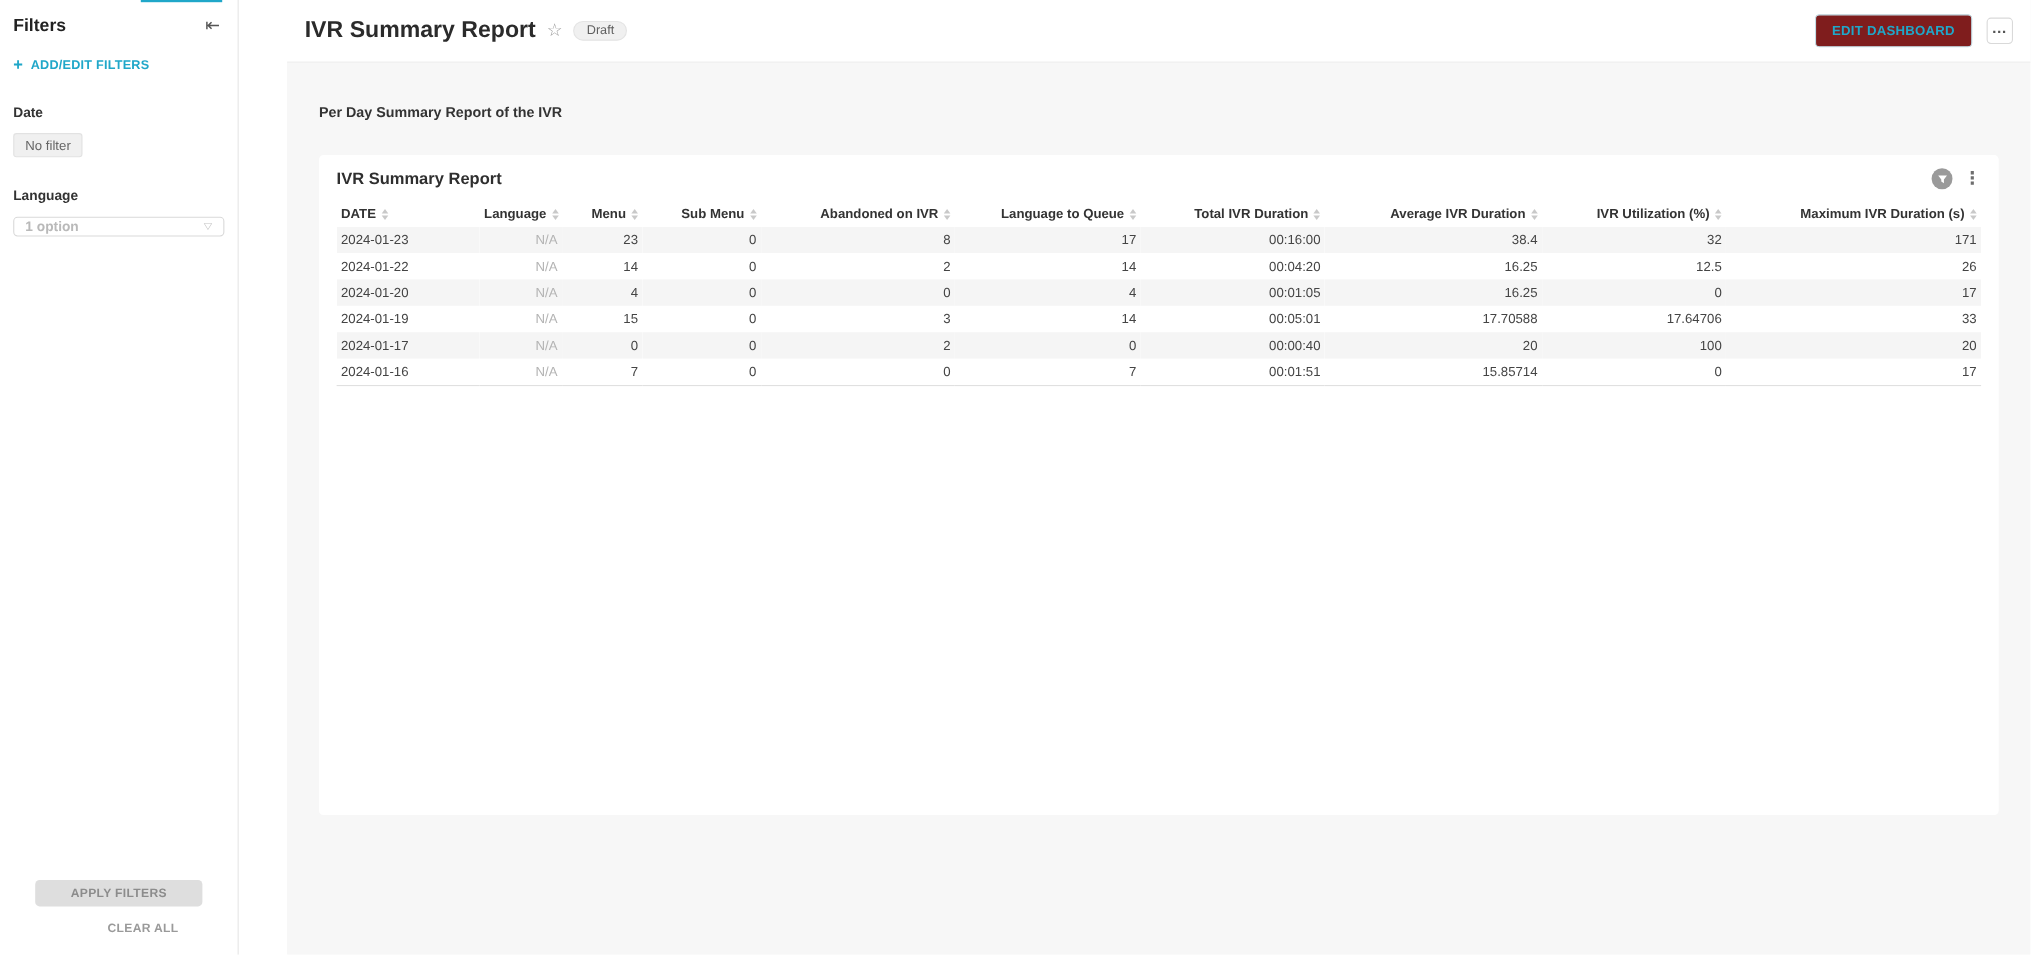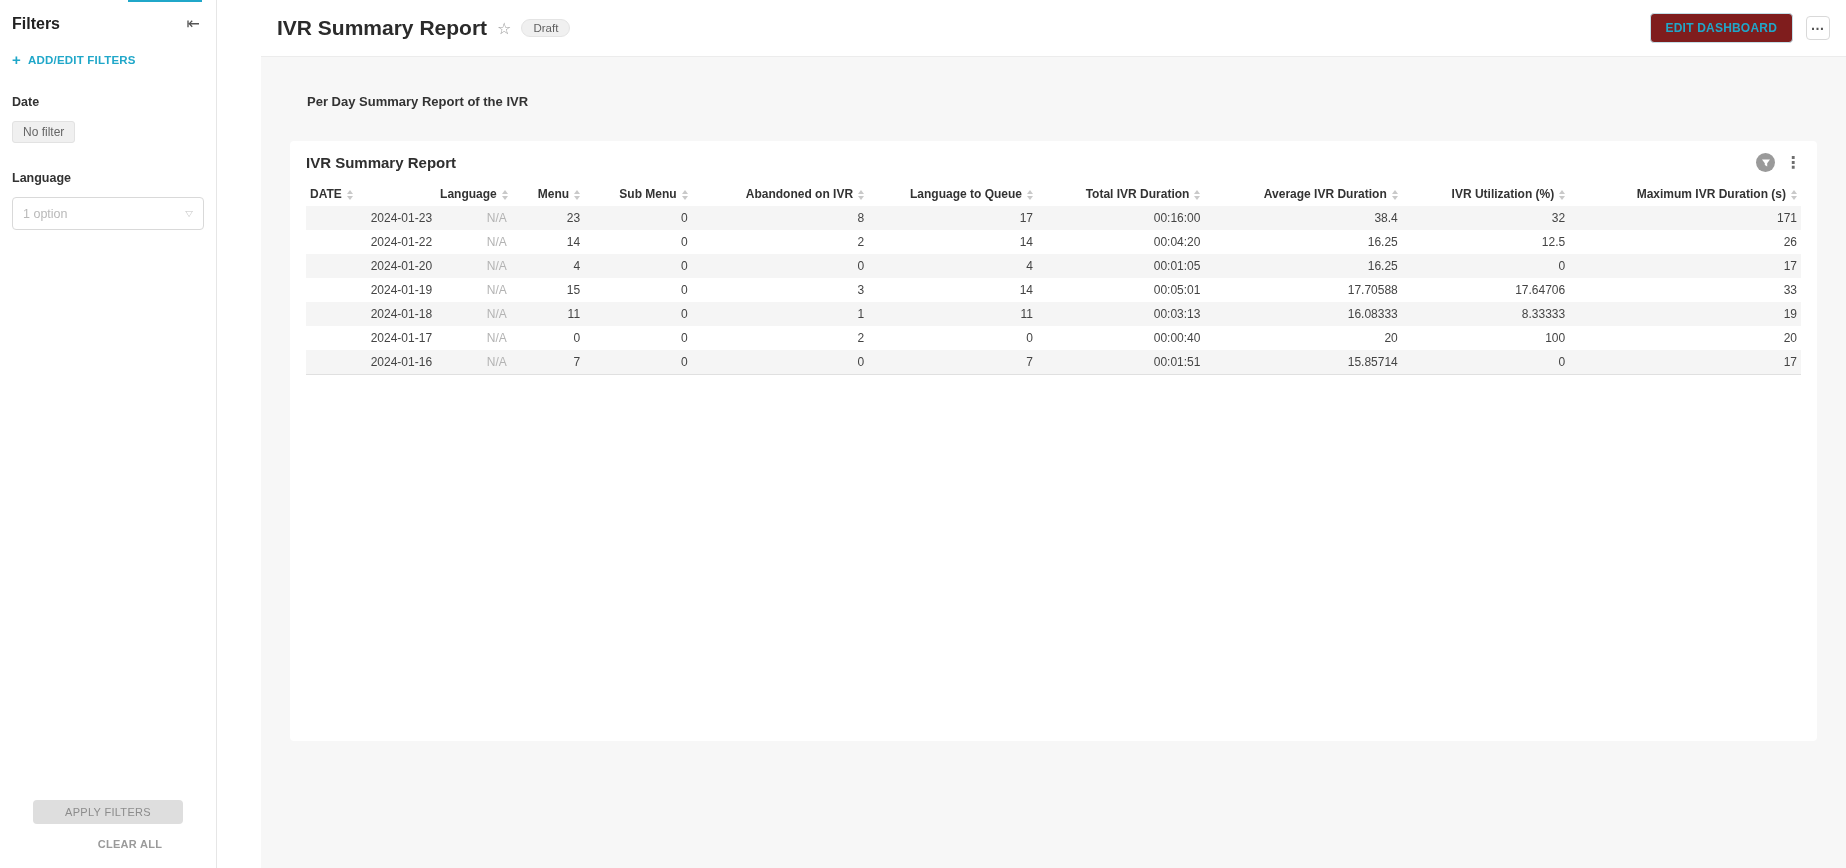--- a/index.html
+++ b/index.html
@@ -43,37 +43,37 @@
   .filter-label { font-size: 12.5px; font-weight: 700; color: #333; margin-bottom: 12px; }
   .chip {
     display: inline-block;
     background: #f0f0f0;
     border: 1px solid #e2e2e2;
     border-radius: 3px;
     padding: 3px 10px;
     font-size: 12px; color: #666;
   }
   .select-box {
-    width: 192px; height: 33px;
+    width: 192px; height: 18px;
     border: 1px solid #d9d9d9; border-radius: 4px;
     display: flex; align-items: center; justify-content: space-between;
     padding: 0 10px;
-    background: #fff; cursor: pointer;
+    background: #fff; cursor: pointer; font-weight: bold;
   }
   .select-box .sel-value { font-size: 12.5px; color: #b9b9b9; }
   .select-box .caret { color: #c4c4c4; font-size: 10px; transform: scaleY(0.8); }
   .sidebar-spacer { flex: 1; }
   .sidebar-footer {
     display: flex; flex-direction: column; align-items: center;
     gap: 14px; padding-top: 16px;
   }
   .apply-btn {
     background: #dedede; color: #8c8c8c;
     border: none; border-radius: 4px;
-    font-size: 11px; font-weight: 400; letter-spacing: .3px;
+    font-size: 11px; font-weight: 700; letter-spacing: .3px;
     padding: 6px 32px; cursor: not-allowed;
     font-family: inherit;
   }
   .clear-all {
     font-size: 11px; font-weight: 700; letter-spacing: .3px;
     color: #9a9a9a; cursor: pointer; padding-left: 44px;
   }
 
   
   .main { flex: 1; display: flex; flex-direction: column; background: #f7f7f7; min-width: 0; }
@@ -103,21 +103,21 @@
     width: 24px; height: 24px;
     border: 1px solid #d9d9d9; border-radius: 4px;
     background: #fff; color: #555;
     display: flex; align-items: center; justify-content: center;
     font-size: 14px; font-weight: 700; letter-spacing: 1px;
     cursor: pointer; line-height: 1; padding-bottom: 6px;
   }
 
   .content { flex: 1; padding: 0 16px; overflow: hidden; }
   .markdown-text {
-    margin-top: 37px; margin-left: 30px;
+    margin-top: 37px; margin-left: 13px;
     font-size: 13px; font-weight: 700; color: #333;
   }
 
   .card {
     margin-top: 32px; margin-left: 13px; margin-right: 13px;
     background: #fff; border-radius: 4px;
     height: 600px;
     padding: 12px 16px;
     position: relative;
   }
@@ -139,21 +139,21 @@
     padding: 5px 4px; white-space: nowrap; overflow: hidden;
     cursor: pointer;
   }
   table.ivr th.left { text-align: left; }
   table.ivr th.right { text-align: right; }
   table.ivr td {
     font-size: 12px; color: #444;
     padding: 5px 4px; white-space: nowrap; overflow: hidden;
     height: 13px;
   }
-  table.ivr td.left { text-align: right; }
+  table.ivr td.left { text-align: left; }
   table.ivr td.right { text-align: right; }
   table.ivr td.na { color: #b3b3b3; }
   table.ivr tbody tr:nth-child(odd) { background: #f5f5f5; }
   table.ivr tbody tr:last-child td { border-bottom: 1px solid #e0e0e0; }
   .sort-icon {
     display: inline-flex; flex-direction: column; gap: 2px;
     margin-left: 5px; vertical-align: middle;
   }
   .sort-icon .up {
     width: 0; height: 0;
@@ -332,32 +332,20 @@
                 <td class="right">15</td>
                 <td class="right">0</td>
                 <td class="right">3</td>
                 <td class="right">14</td>
                 <td class="right">00:05:01</td>
                 <td class="right">17.70588</td>
                 <td class="right">17.64706</td>
                 <td class="right">33</td>
               </tr>
               <tr>
-                <td class="left">2024-01-18</td>
-                <td class="right na">N/A</td>
-                <td class="right">11</td>
-                <td class="right">0</td>
-                <td class="right">1</td>
-                <td class="right">11</td>
-                <td class="right">00:03:13</td>
-                <td class="right">16.08333</td>
-                <td class="right">8.33333</td>
-                <td class="right">19</td>
-              </tr>
-              <tr>
                 <td class="left">2024-01-17</td>
                 <td class="right na">N/A</td>
                 <td class="right">0</td>
                 <td class="right">0</td>
                 <td class="right">2</td>
                 <td class="right">0</td>
                 <td class="right">00:00:40</td>
                 <td class="right">20</td>
                 <td class="right">100</td>
                 <td class="right">20</td>

